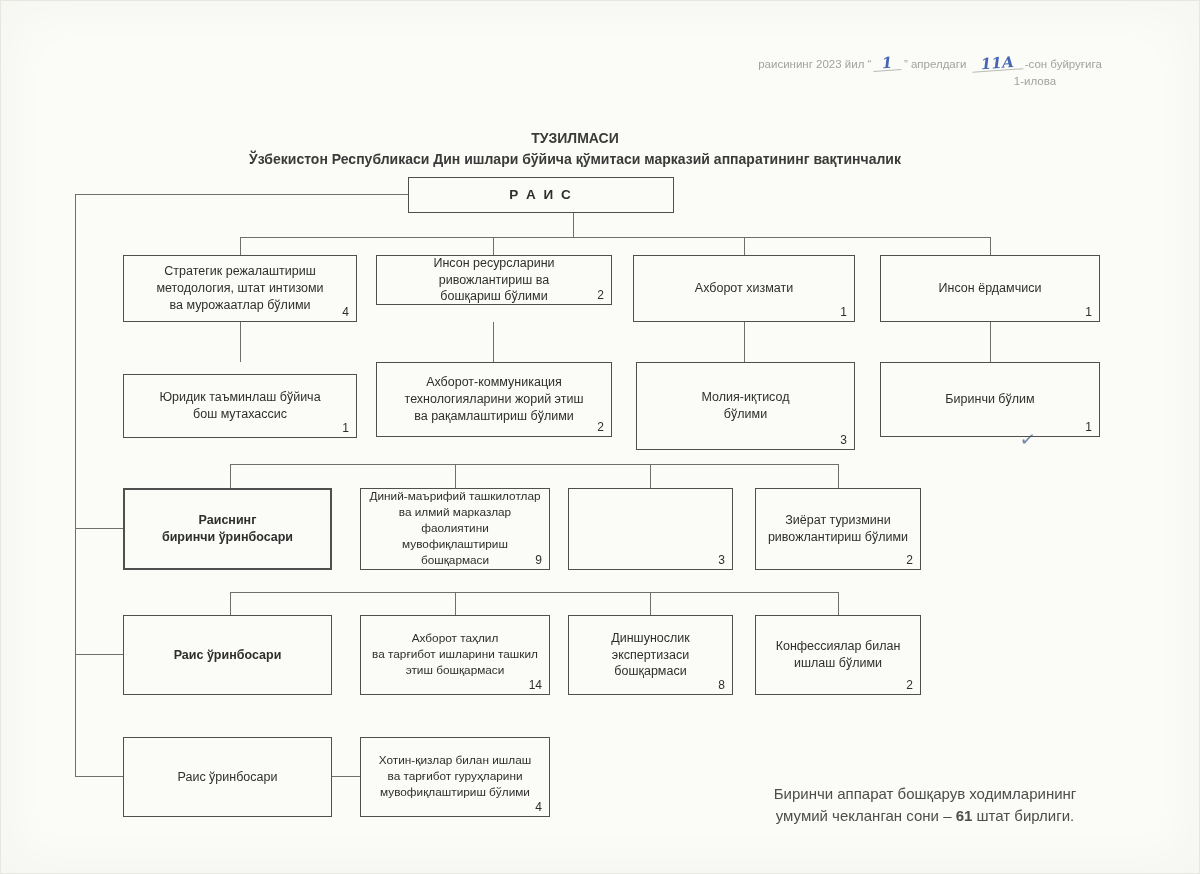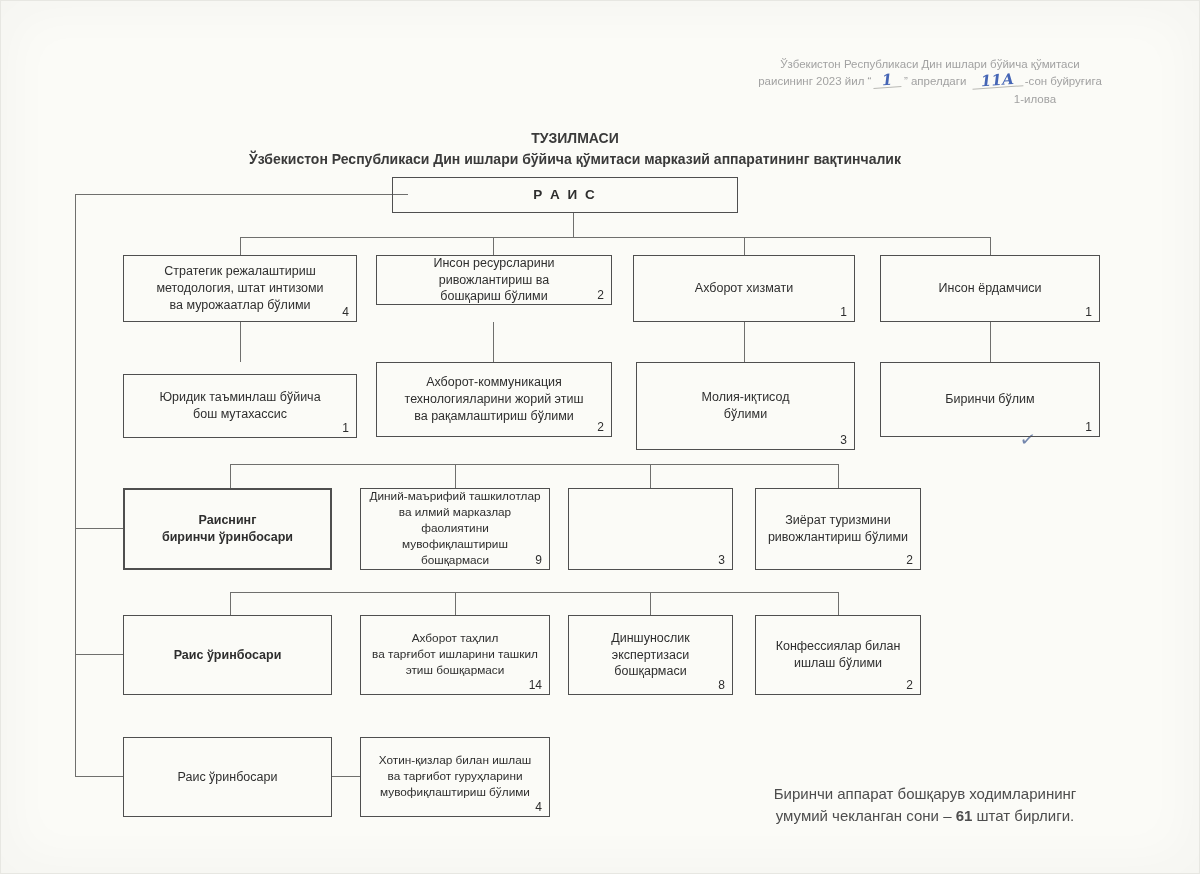--- a/index.html
+++ b/index.html
@@ -50,21 +50,20 @@
   .footer-note { position:absolute; left:735px; top:783px; width:380px; text-align:center;
     font-size:15px; line-height:1.45; color:#4d4d4d; }
   .footer-note .num { font-weight:bold; }
 </style>
 </head>
 <body>
 
 <div class="page">
 
   <div class="annotation">
-    <div>Ўзбекистон Республикаси Дин ишлари бўйича қўмитаси</div>
     <div>
       <span>раисининг 2023 йил “</span><span class="hand">1</span><span>” апрелдаги</span>
       <span class="hand">11А</span><span>-сон буйруғига</span>
     </div>
     <div class="ann-line3">1-илова</div>
   </div>
 
   <div class="doc-title">
     <div>ТУЗИЛМАСИ</div>
     <div>Ўзбекистон Республикаси Дин ишлари бўйича қўмитаси марказий аппаратининг вақтинчалик</div>
@@ -97,21 +96,21 @@
   <div class="vl" style="left:838px;top:464px;height:24px"></div>
 
   <div class="hl" style="left:230px;top:592px;width:608px"></div>
   <div class="vl" style="left:230px;top:592px;height:23px"></div>
   <div class="vl" style="left:455px;top:592px;height:23px"></div>
   <div class="vl" style="left:650px;top:592px;height:23px"></div>
   <div class="vl" style="left:838px;top:592px;height:23px"></div>
 
   <div class="hl" style="left:332px;top:776px;width:28px"></div>
 
-  <div class="box rais" style="left:392px;top:177px;width:346px;height:36px">
+  <div class="box rais" style="left:408px;top:177px;width:266px;height:36px">
     <span class="lbl">Р А И С</span>
   </div>
 
   <div class="box" style="left:123px;top:255px;width:234px;height:67px">
     <span class="lbl">Стратегик режалаштириш
 методология, штат интизоми
 ва мурожаатлар бўлими</span>
     <span class="cnt">4</span>
   </div>
   <div class="box" style="left:376px;top:255px;width:236px;height:50px">

